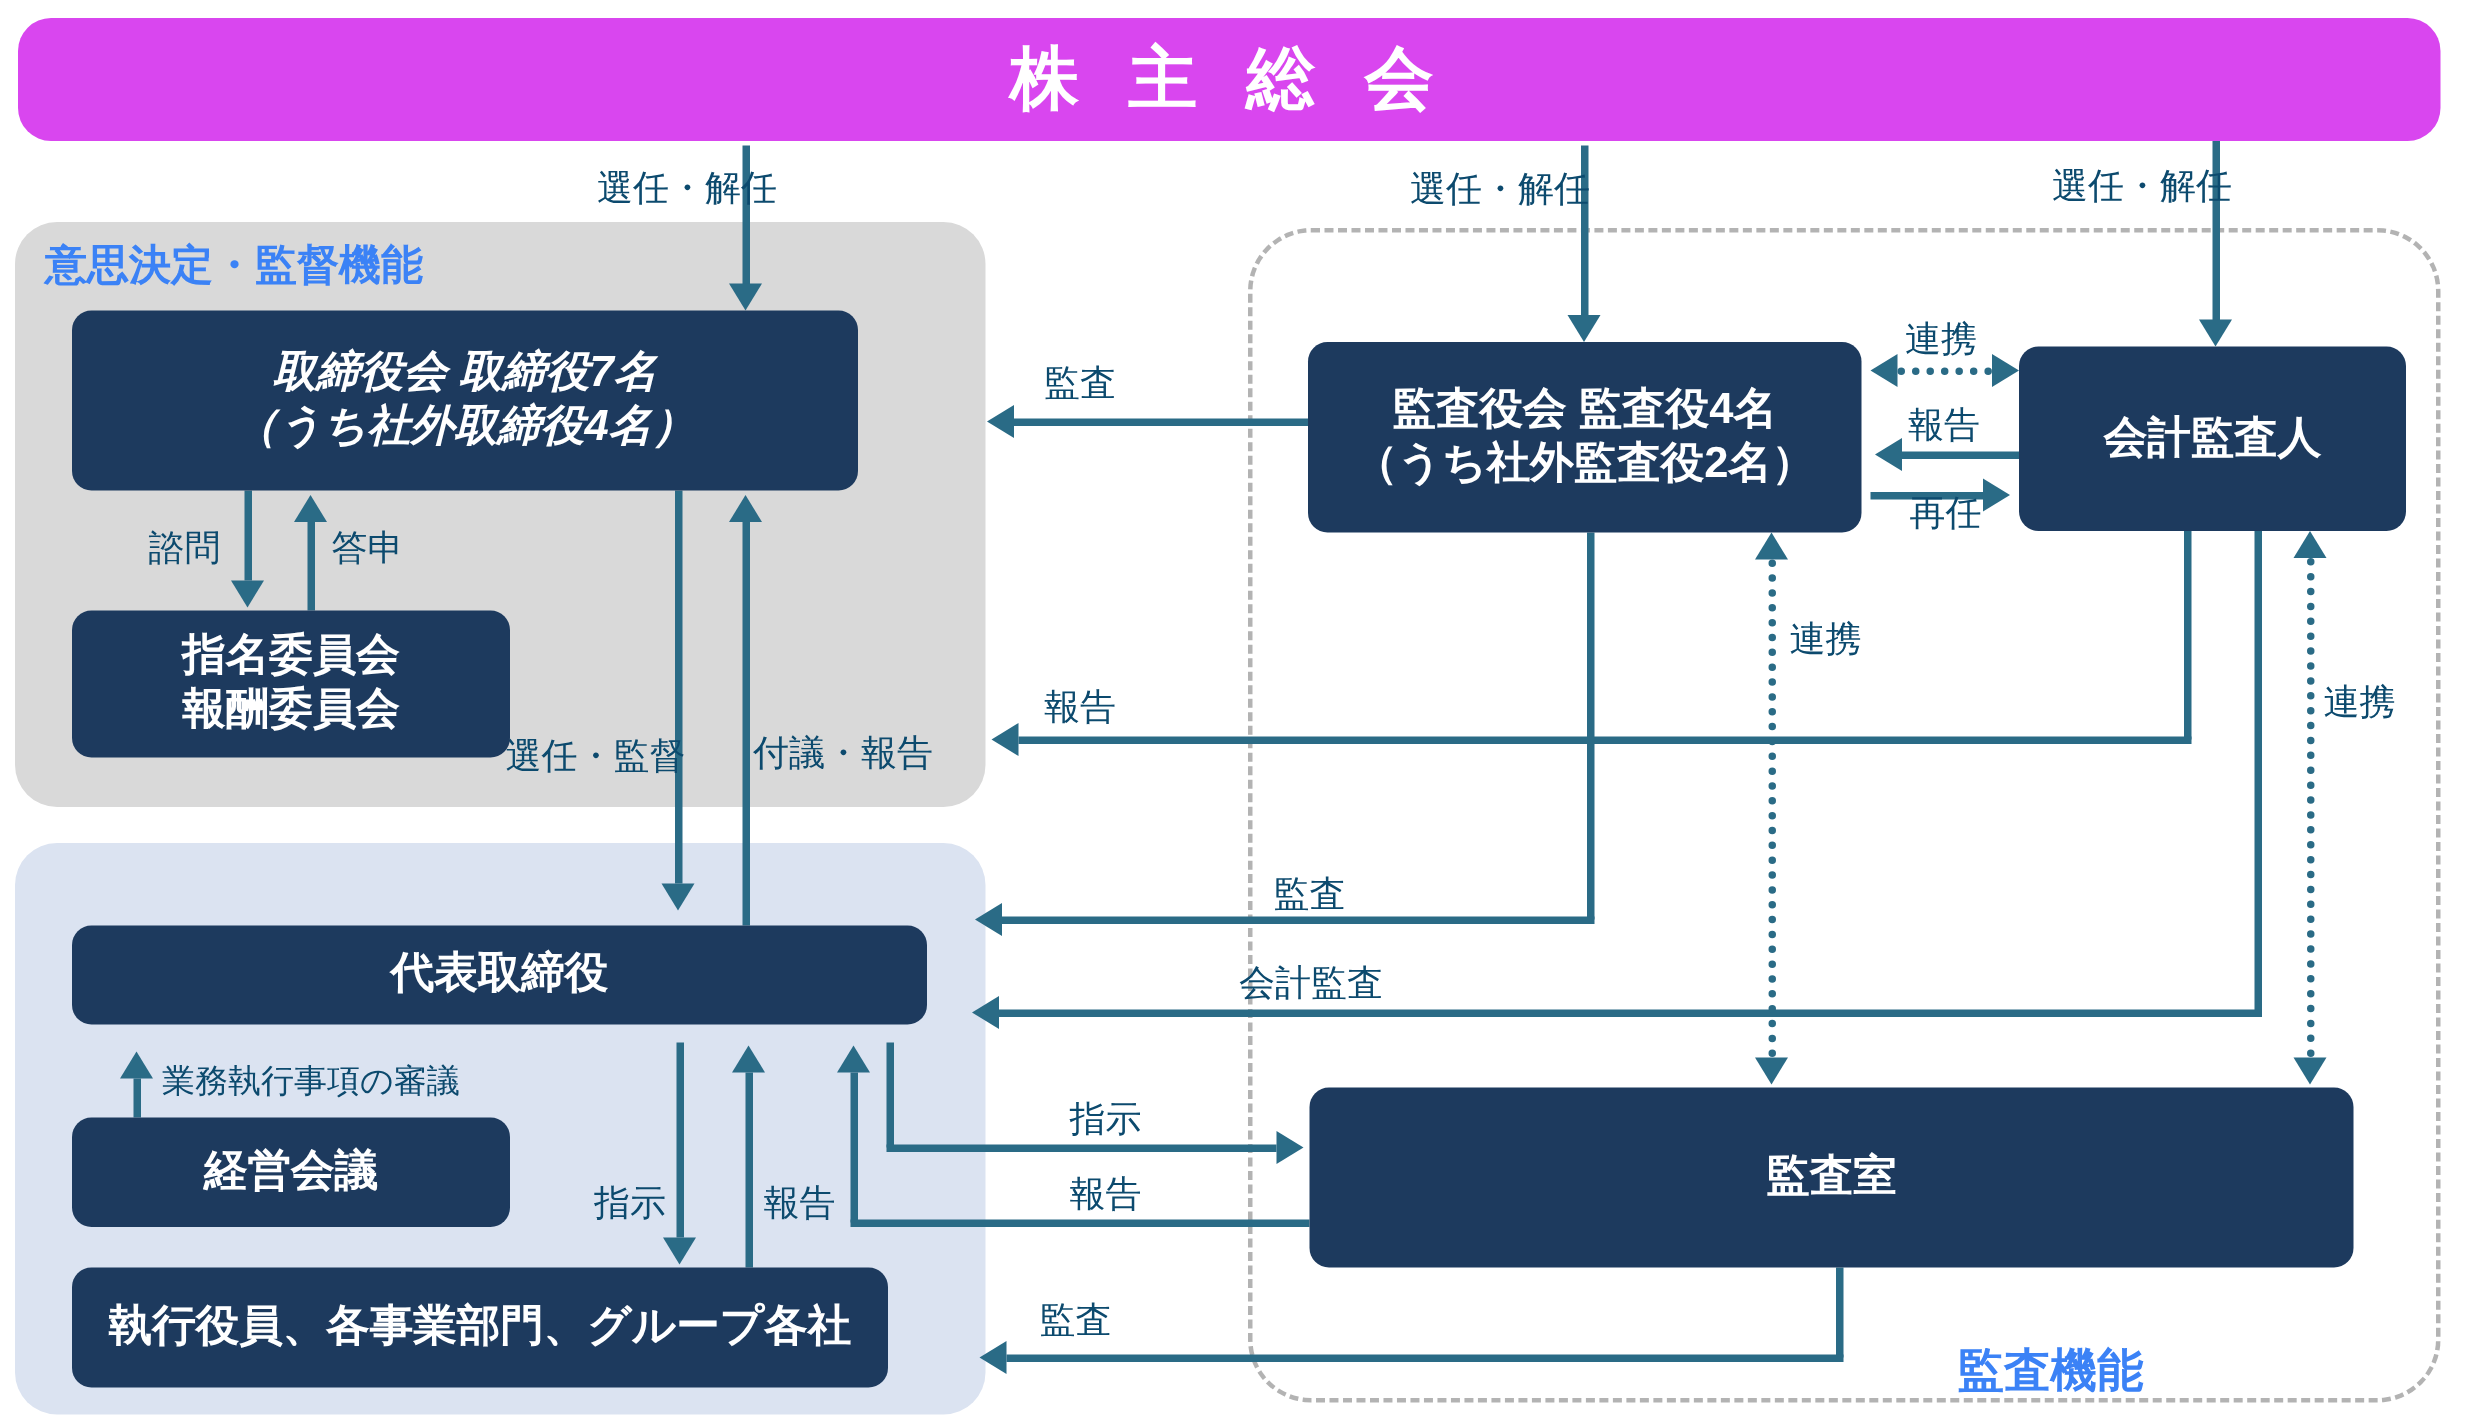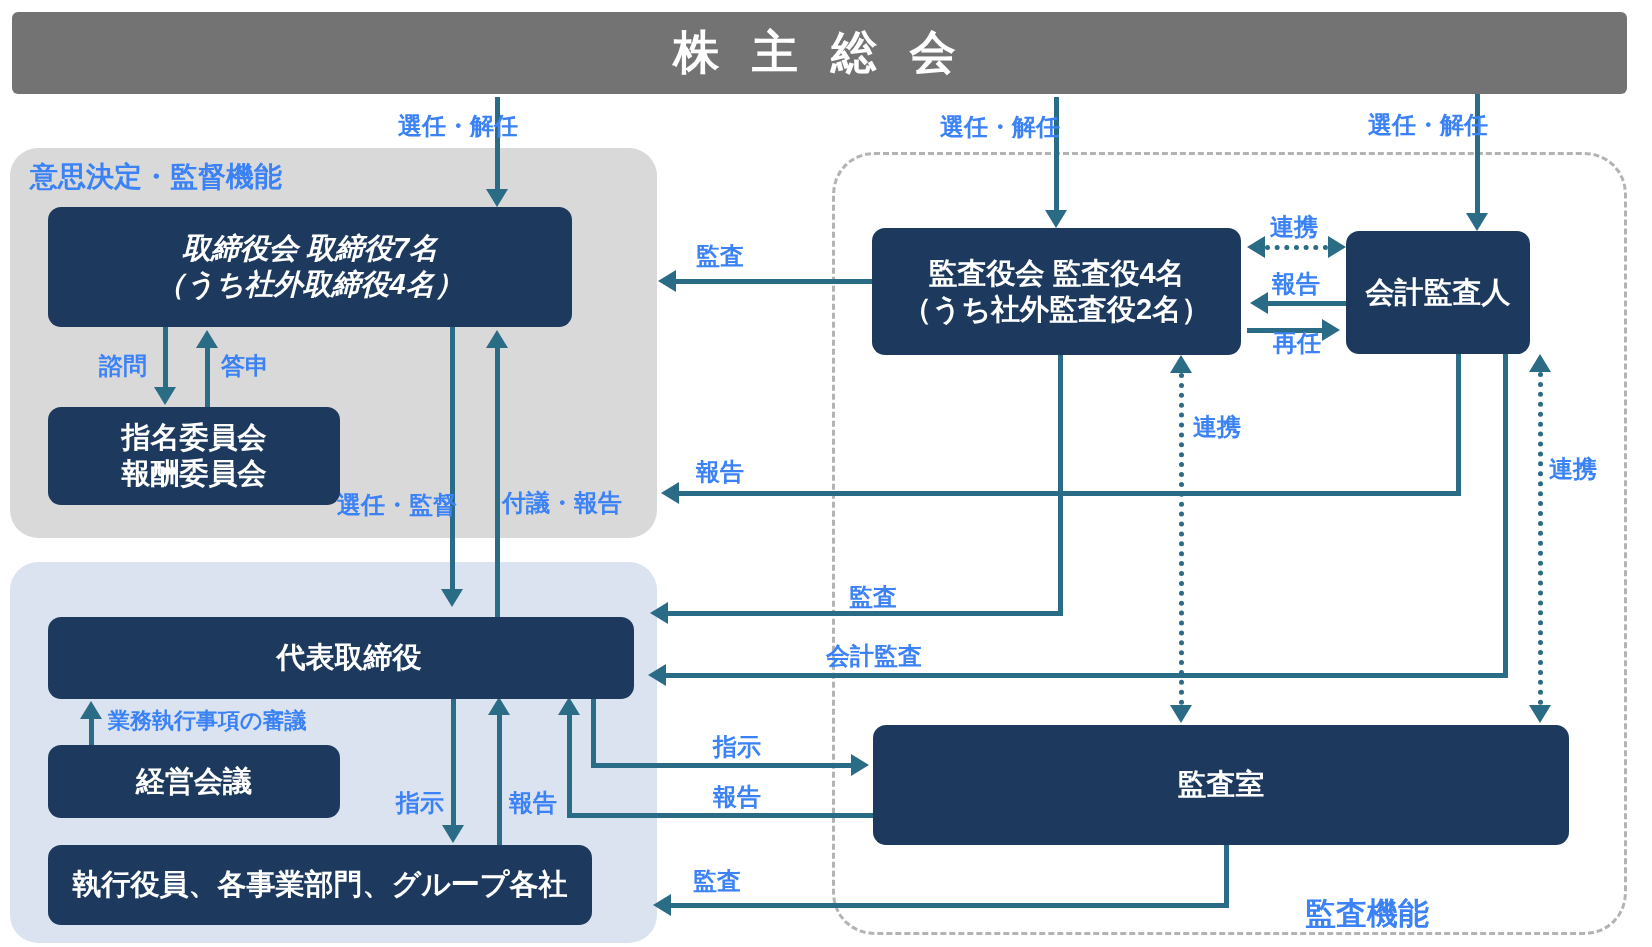--- a/index.html
+++ b/index.html
@@ -8,26 +8,26 @@
     font-family:"Liberation Sans","DejaVu Sans",sans-serif;overflow:hidden;
   }
   .panel{position:absolute;border-radius:28px;}
   .panel-title{position:absolute;font-weight:bold;font-size:28px;color:#3b82f6;white-space:nowrap;}
   .nbox{
     position:absolute;background:#1d3a5e;color:#ffffff;border-radius:13px;
     display:flex;flex-direction:column;align-items:center;justify-content:center;
     font-weight:bold;font-size:29px;line-height:1.24;text-align:center;white-space:nowrap;
   }
   .topbar{
-    position:absolute;left:12px;top:12px;width:1615px;height:82px;background:#737373;
-    border-radius:6px;display:flex;align-items:center;justify-content:center;
+    position:absolute;left:12px;top:12px;width:1615px;height:82px;background:#d946ef;
+    border-radius:22px;display:flex;align-items:center;justify-content:center;
     color:#fff;font-weight:bold;font-size:46px;letter-spacing:10px;white-space:nowrap;
   }
   .dashedbox{position:absolute;border:3px dashed #b3b3b3;border-radius:42px;box-sizing:border-box;}
-  .lbl{position:absolute;color:#3b82f6;font-weight:bold;font-size:24px;white-space:nowrap;line-height:1;}
+  .lbl{position:absolute;color:#0c4a6e;font-weight:normal;font-size:24px;white-space:nowrap;line-height:1;}
   .hline{position:absolute;height:5px;background:#2a6b86;}
   .vline{position:absolute;width:5px;background:#2a6b86;}
   .vdot{position:absolute;width:0;border-left:5px dotted #2a6b86;}
   .hdot{position:absolute;height:0;border-top:5px dotted #2a6b86;}
   .ah{position:absolute;width:0;height:0;}
   .ah-down{border-left:11px solid transparent;border-right:11px solid transparent;border-top:18px solid #2a6b86;}
   .ah-up{border-left:11px solid transparent;border-right:11px solid transparent;border-bottom:18px solid #2a6b86;}
   .ah-left{border-top:11px solid transparent;border-bottom:11px solid transparent;border-right:18px solid #2a6b86;}
   .ah-right{border-top:11px solid transparent;border-bottom:11px solid transparent;border-left:18px solid #2a6b86;}
 </style>
@@ -141,23 +141,23 @@
   <div class="lbl" style="left:108px;top:710px;font-size:22px;">業務執行事項の審議</div>
 
   <div class="nbox" style="left:48px;top:207px;width:524px;height:120px;font-style:italic;">
     <div>取締役会 取締役7名</div>
     <div>（うち社外取締役4名）</div>
   </div>
   <div class="nbox" style="left:48px;top:407px;width:292px;height:98px;">
     <div>指名委員会</div>
     <div>報酬委員会</div>
   </div>
-  <div class="nbox" style="left:48px;top:617px;width:570px;height:82px;padding-left:16px;">代表取締役</div>
+  <div class="nbox" style="left:48px;top:617px;width:570px;height:66px;">代表取締役</div>
   <div class="nbox" style="left:48px;top:745px;width:292px;height:73px;">経営会議</div>
   <div class="nbox" style="left:48px;top:845px;width:544px;height:80px;">執行役員、各事業部門、グループ各社</div>
   <div class="nbox" style="left:872px;top:228px;width:369px;height:127px;">
     <div>監査役会 監査役4名</div>
     <div>（うち社外監査役2名）</div>
   </div>
-  <div class="nbox" style="left:1346px;top:231px;width:184px;height:123px;">会計監査人</div>
+  <div class="nbox" style="left:1346px;top:231px;width:258px;height:123px;">会計監査人</div>
   <div class="nbox" style="left:873px;top:725px;width:696px;height:120px;">監査室</div>
 
 </div>
 
 </body></html>

